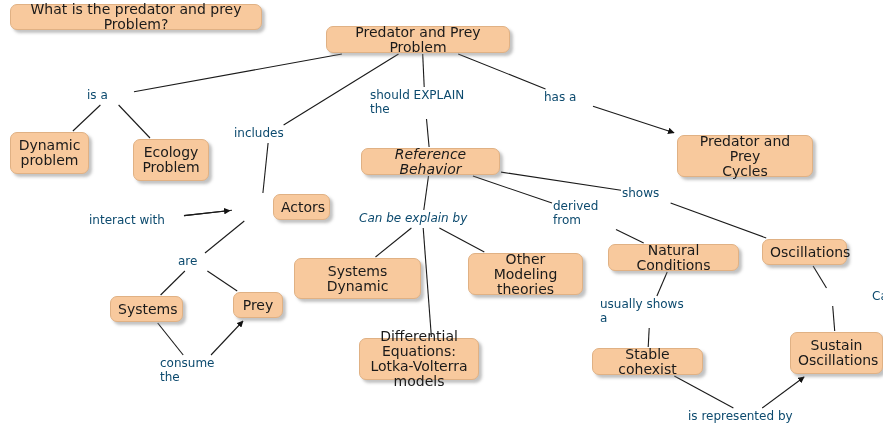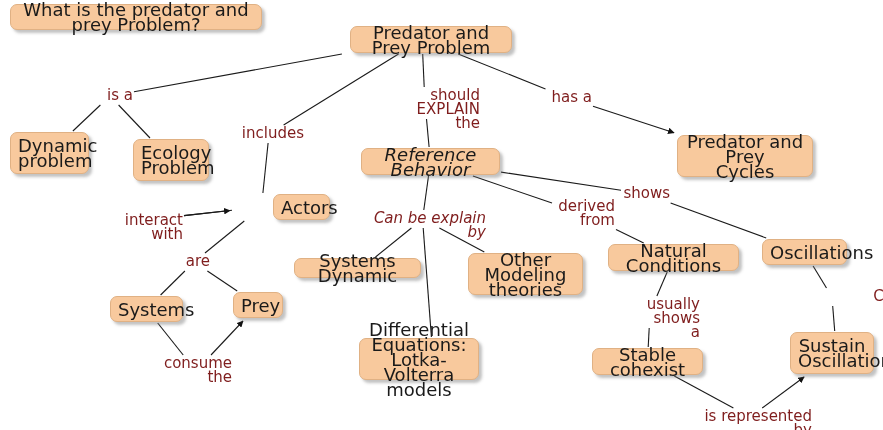--- a/index.html
+++ b/index.html
@@ -26,39 +26,39 @@
     height: 430px;
     pointer-events: none;
   }
   .node {
     position: absolute;
     box-sizing: border-box;
     background: #f8c99d;
     border: 1px solid #e0b184;
     border-radius: 7px;
     color: #1a1a1a;
-    font-size: 18px;
+    font-size: 14px;
     line-height: 15px;
     text-align: center;
     display: flex;
     align-items: center;
     justify-content: center;
     padding: 2px 7px;
     box-shadow: 3px 3px 3px rgba(120,120,120,0.45);
     white-space: pre-line;
     z-index: 3;
   }
   .node span { display: block; width: 100%; }
   .link-label {
     position: absolute;
-    font-size: 15px;
+    font-size: 12px;
     line-height: 14px;
-    color: #7f1d1d;
+    color: #0c4a6e;
     background: transparent;
-    text-align: right;
+    text-align: left;
     white-space: pre-line;
     z-index: 2;
     pointer-events: none;
   }
 </style>
 </head>
 <body>
 
 <div id="canvas">
 
@@ -97,40 +97,40 @@
         <line x1="649.2" y1="328.0" x2="648.2" y2="347.0"></line>
         <line x1="813.1" y1="266.0" x2="826.5" y2="288.0"></line>
         <line x1="832.7" y1="306.0" x2="834.7" y2="331.0"></line>
         <line x1="674.3" y1="376.0" x2="733.4" y2="408.0"></line>
         <line x1="762.2" y1="408.0" x2="804.1" y2="377.0" marker-end="url(#arrowhead)"></line>
       </g>
   </svg>
 
   <div id="node-layer">
       <div class="node" style="left: 10px; top: 4px; width: 252px; height: 26px;"><span>What is the predator and prey Problem?</span></div>
-      <div class="node" style="left: 350px; top: 26px; width: 162px; height: 27px;"><span>Predator and Prey Problem</span></div>
+      <div class="node" style="left: 326px; top: 26px; width: 184px; height: 27px;"><span>Predator and Prey Problem</span></div>
       <div class="node" style="left: 10px; top: 132px; width: 79px; height: 42px;"><span>Dynamic
 problem</span></div>
       <div class="node" style="left: 133px; top: 139px; width: 76px; height: 42px;"><span>Ecology
 Problem</span></div>
       <div class="node" style="left: 233px; top: 194px; width: 57px; height: 26px; margin-left: 40px;"><span>Actors</span></div>
       <div class="node" style="left: 361px; top: 148px; width: 139px; height: 27px; font-style: italic;"><span>Reference Behavior</span></div>
       <div class="node" style="left: 677px; top: 135px; width: 136px; height: 42px;"><span>Predator and Prey
 Cycles</span></div>
       <div class="node" style="left: 110px; top: 296px; width: 73px; height: 26px;"><span>Systems</span></div>
       <div class="node" style="left: 233px; top: 292px; width: 50px; height: 26px;"><span>Prey</span></div>
-      <div class="node" style="left: 294px; top: 258px; width: 127px; height: 20px;"><span>Systems Dynamic</span></div>
+      <div class="node" style="left: 294px; top: 258px; width: 127px; height: 41px;"><span>Systems Dynamic</span></div>
       <div class="node" style="left: 468px; top: 253px; width: 115px; height: 42px;"><span>Other Modeling
 theories</span></div>
       <div class="node" style="left: 359px; top: 338px; width: 120px; height: 42px;"><span>Differential Equations:
 Lotka-Volterra models</span></div>
       <div class="node" style="left: 608px; top: 244px; width: 131px; height: 27px;"><span>Natural Conditions</span></div>
       <div class="node" style="left: 762px; top: 239px; width: 85px; height: 26px;"><span>Oscillations</span></div>
       <div class="node" style="left: 592px; top: 348px; width: 111px; height: 27px;"><span>Stable cohexist</span></div>
-      <div class="node" style="left: 790px; top: 332px; width: 84px; height: 42px;"><span>Sustain
+      <div class="node" style="left: 790px; top: 332px; width: 93px; height: 42px;"><span>Sustain
 Oscillations</span></div>
     </div>
   <div id="label-layer">
       <div class="link-label" style="left: 87px; top: 88px; width: 46px;">is a</div>
       <div class="link-label" style="left: 234px; top: 126px; width: 70px;">includes</div>
       <div class="link-label" style="left: 370px; top: 88px; width: 110px;">should EXPLAIN
 the</div>
       <div class="link-label" style="left: 544px; top: 90px; width: 48px;">has a</div>
       <div class="link-label" style="left: 89px; top: 213px; width: 94px;">interact with</div>
       <div class="link-label" style="left: 178px; top: 254px; width: 32px;">are</div>

